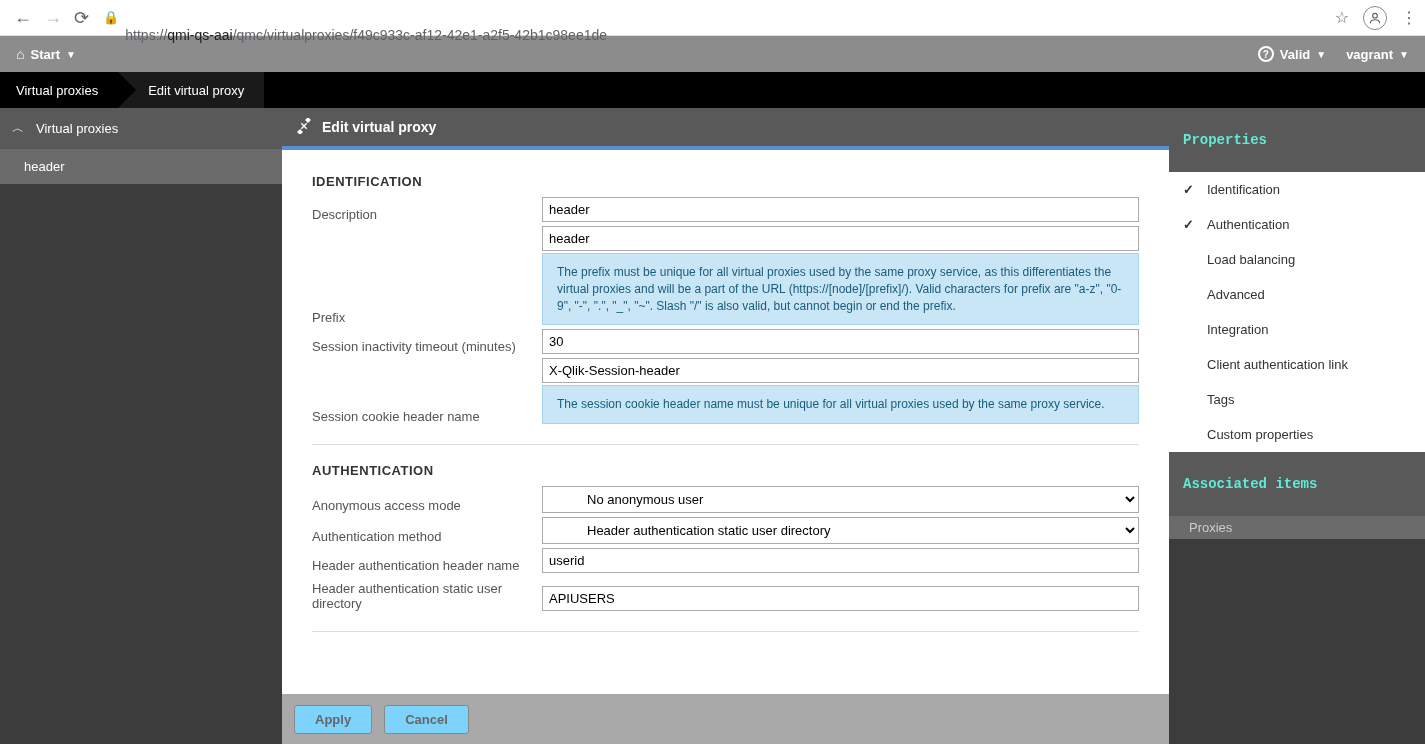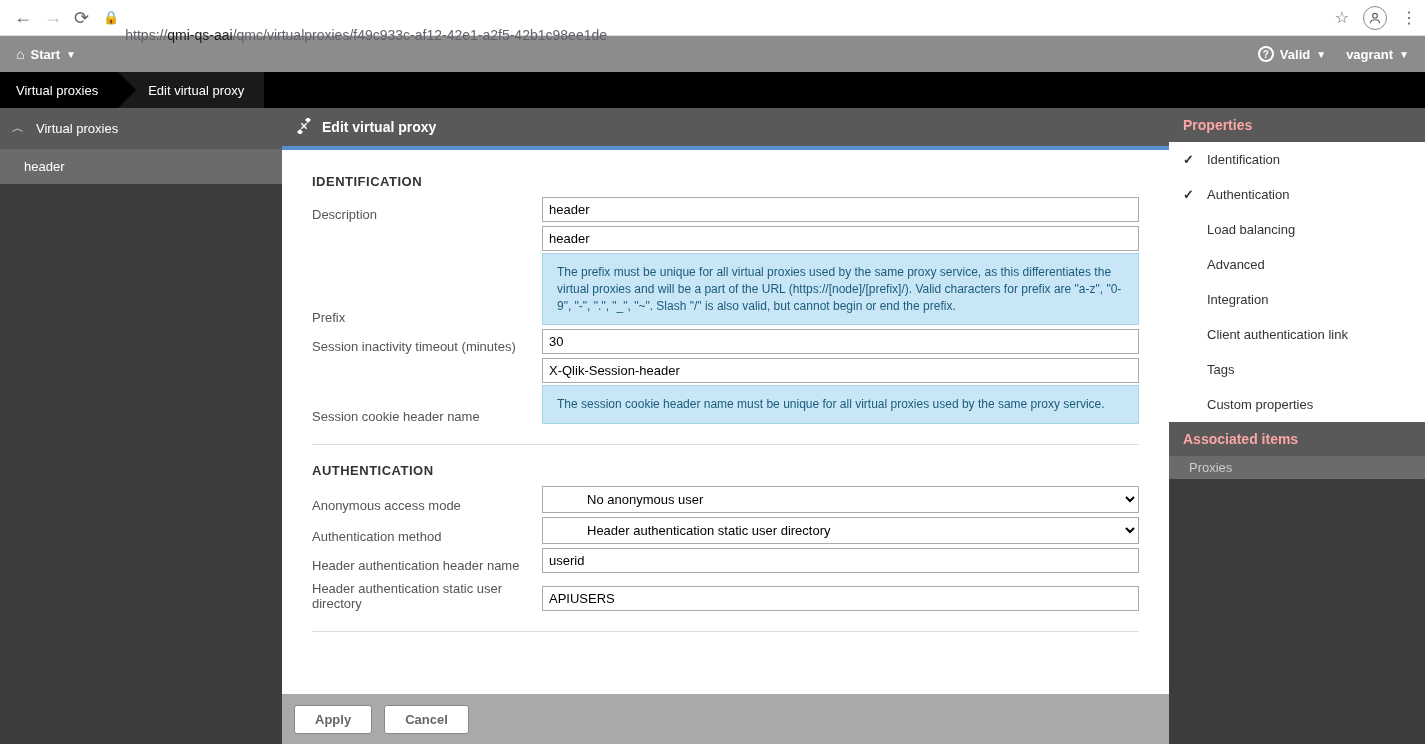--- a/index.html
+++ b/index.html
@@ -50,25 +50,25 @@
 .form-scroll { flex: 1; background: #fff; overflow-y: auto; padding: 20px 30px 40px 30px; }
 .section-title { font-weight: bold; font-size: 13px; color: #333; letter-spacing: 0.5px; margin-bottom: 8px; margin-top: 4px; }
 .form-row { display: flex; align-items: flex-end; margin-bottom: 4px; }
 .form-label { width: 230px; padding-top: 4px; color: #555; font-size: 13px; }
 .form-input { flex: 1; }
 .form-input input, .form-input select { width: 100%; padding: 4px 6px; font-size: 13px; border: 1px solid #aaa; background: #fff; }
 .form-input select { appearance: auto; padding-left: 40px; }
 .info-box { background: #c8e6f5; border: 1px solid #a5d5ea; color: #1a5c7d; font-size: 12px; padding: 10px 14px; margin-top: 2px; line-height: 1.4; }
 .divider { border-top: 1px solid #ddd; margin: 20px 0 18px 0; }
 .bottom-bar { height: 50px; background: #a9a9a9; display: flex; align-items: center; padding: 0 12px; gap: 12px; }
-.bottom-bar button { padding: 6px 20px; font-size: 13px; font-weight: bold; border: 1px solid #888; background: #ffffff; color: #666; border-radius: 3px; cursor: not-allowed; }
+.bottom-bar button { padding: 6px 20px; font-size: 13px; font-weight: bold; border: 1px solid #888; background: #7dd3fc; color: #666; border-radius: 3px; cursor: not-allowed; }
 
 
 .sidebar-right { width: 256px; background: #3c3c3c; }
-.panel-head { background: #595959; color: #fca5a5; padding: 9px 14px; font-weight: bold; font-size: 14px; }
+.panel-head { background: #595959; color: #5eead4; padding: 24px 14px; font-weight: bold; font-size: 14px; font-family: Liberation Mono, monospace; }
 .panel-body { background: #fff; }
 .prop-item { padding: 10px 14px 10px 14px; color: #333; font-size: 13px; display: flex; align-items: center; gap: 10px; cursor: pointer; }
 .prop-item .check { width: 14px; display:inline-block; color:#333; font-weight:bold; }
 .prop-item.checked .check::before { content: '✓'; }
 .assoc-item { padding: 4px 20px; color: #ccc; font-size: 13px; background: #6b6b6b; }
 
 </style>
 </head>
 <body>
 

